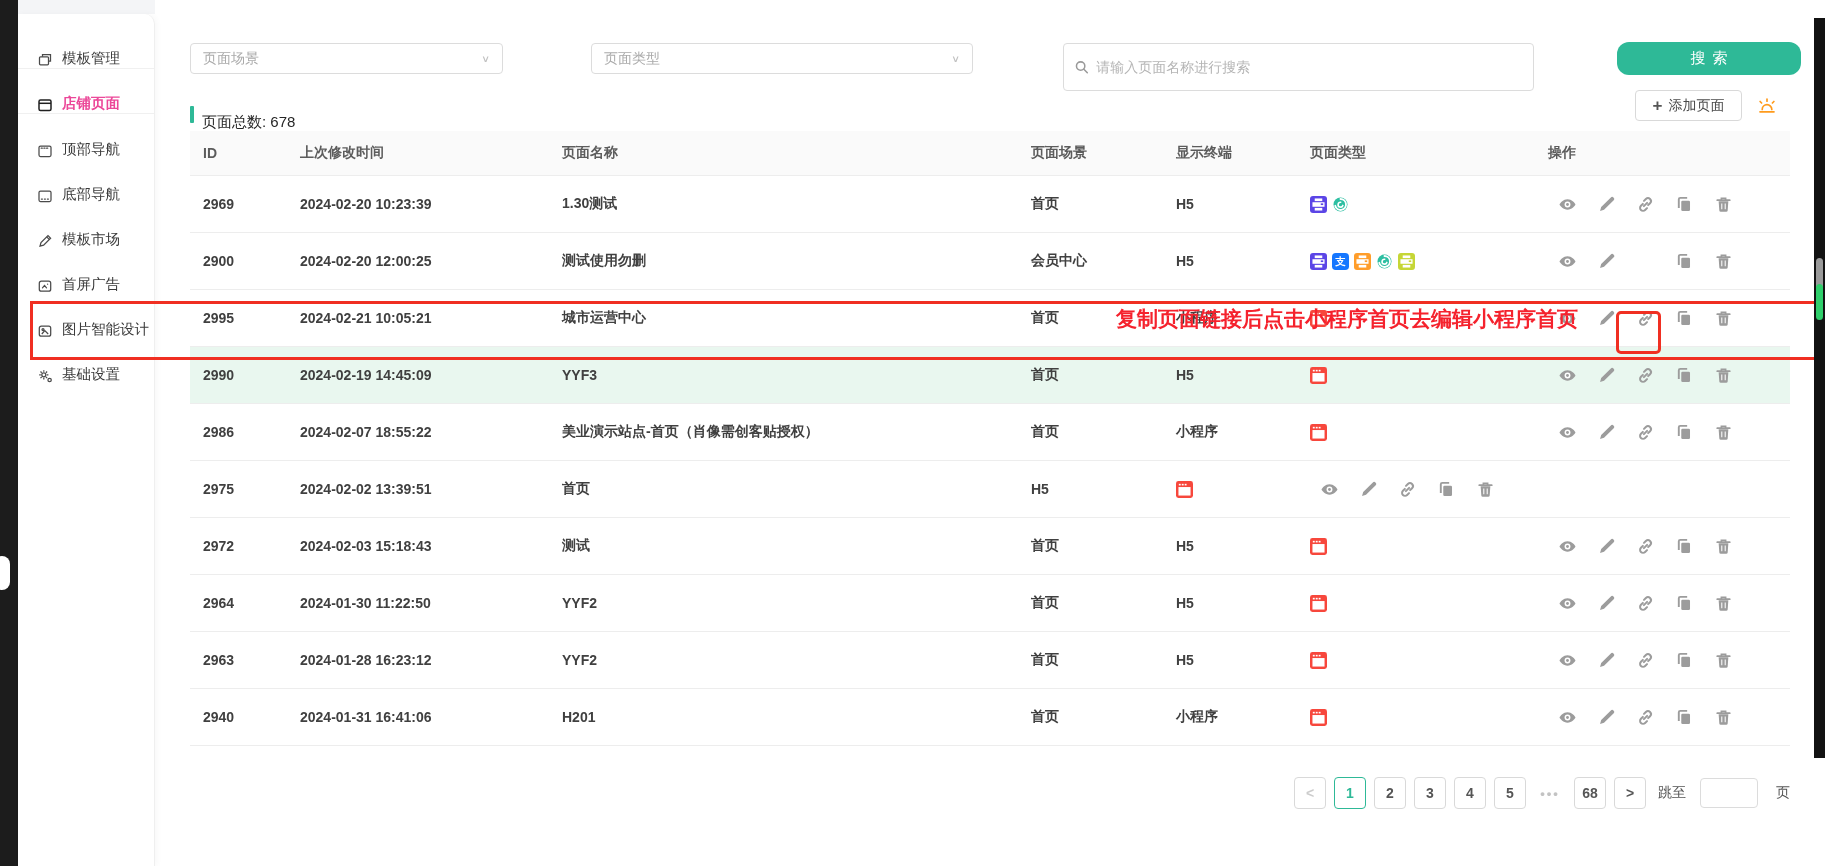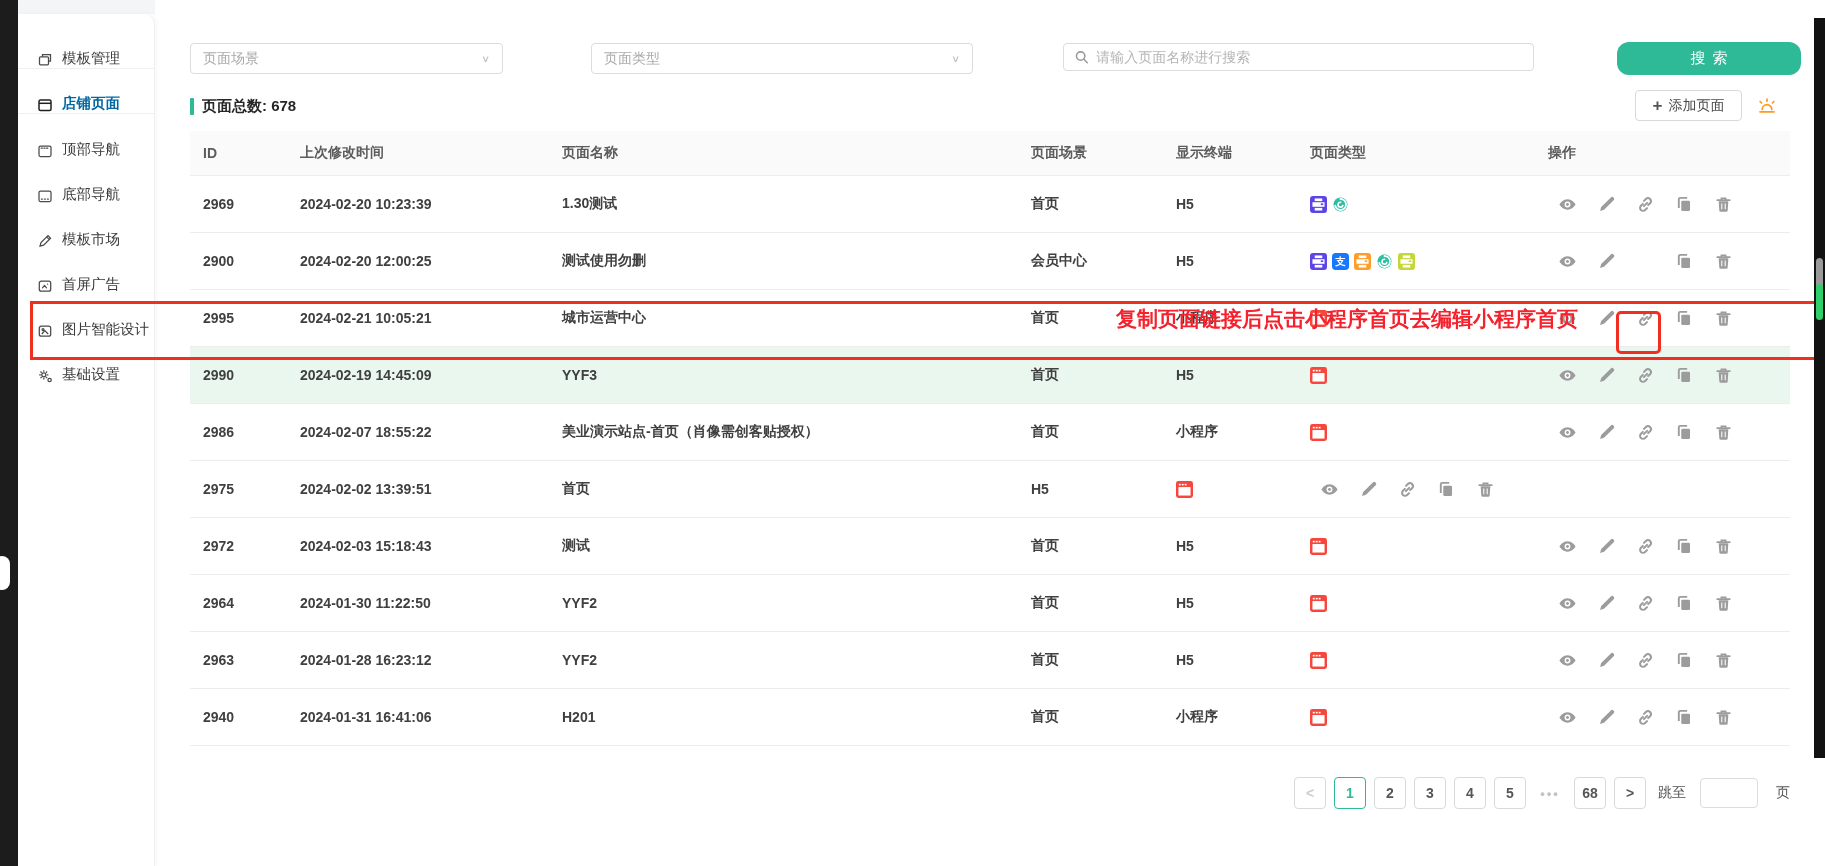--- a/index.html
+++ b/index.html
@@ -9,40 +9,40 @@
 
   
   .left-strip { position:absolute; left:0; top:0; width:18px; height:866px; background:#1c1c1c; }
   .left-handle { position:absolute; left:-6px; top:556px; width:16px; height:34px; background:#fff; border-radius:8px; }
 
   
   .sidebar-top-gap { position:absolute; left:18px; top:0; width:137px; height:14px; background:#f4f5f7; }
   .sidebar { position:absolute; left:18px; top:14px; width:137px; height:852px; background:#fff;
              border-top-right-radius:10px; border-right:1px solid #efefef; box-shadow:2px 0 6px rgba(0,0,0,.03); padding-top:10px; }
   .side-item { display:flex; align-items:flex-end; gap:9px; height:45px; padding-left:19px; font-size:14.5px; color:#3a3a3a; cursor:pointer; }
-  .side-item.active { font-weight:bold; color:#0369a1; }
+  .side-item.active { font-weight:bold; color:#ec4899; }
   .side-item.divider { border-bottom:1px solid #f0f0f0; }
   .side-item svg { width:16px; height:16px; stroke:#4a4a4a; fill:none; stroke-width:1.25; flex:0 0 16px; }
   .side-item.active svg { stroke:#1f1f1f; stroke-width:1.5; }
 
   
   .sel { position:absolute; height:31px; border:1px solid #dcdcdc; border-radius:4px; background:#fff;
          display:flex; align-items:center; padding:0 12px; font-size:14px; color:#aaa; cursor:pointer; }
   .sel .chev { margin-left:auto; color:#c0c0c0; font-size:12px; transform:scaleY(.8); }
-  .search-box { position:absolute; left:1063px; top:43px; width:471px; height:28px; border:1px solid #dcdcdc; border-radius:4px;
+  .search-box { position:absolute; left:1063px; top:43px; width:471px; height:48px; border:1px solid #dcdcdc; border-radius:4px;
                 display:flex; align-items:center; padding:0 10px; gap:7px; background:#fff; }
   .search-box input { border:none; outline:none; font-size:14px; color:#333; width:100%; font-family:inherit; }
   .search-box input::placeholder { color:#b5b5b5; }
   .btn-search { position:absolute; left:1617px; top:42px; width:184px; height:33px; background:#2eb997; color:#fff;
                 border:none; border-radius:12px; font-size:15px; letter-spacing:7px; padding-left:7px; cursor:pointer; font-family:inherit; }
 
   
   .summary { position:absolute; left:190px; top:97px; display:flex; align-items:center; gap:8px; }
   .summary .bar { width:4px; height:17px; background:#2eb997; border-radius:1px; }
-  .summary .txt { font-size:15px; font-weight:bold; color:#262626; }
+  .summary .txt { font-size:15px; font-weight:normal; color:#262626;margin-top:16px; }
   .btn-add { position:absolute; left:1635px; top:90px; width:107px; height:31px; background:#fff; border:1px solid #d9d9d9;
              border-radius:4px; font-size:14px; color:#4a4a4a; cursor:pointer; display:flex; align-items:center; justify-content:center; gap:6px; font-family:inherit; }
   .btn-add .plus { font-size:17px; font-weight:bold; color:#555; line-height:1; }
   .siren { position:absolute; left:1756px; top:95px; width:22px; height:22px; cursor:pointer; }
 
   
   .table { position:absolute; left:190px; top:131px; width:1600px; }
   .thead, .trow { display:grid; grid-template-columns:97px 262px 469px 145px 134px 238px 1fr; align-items:center; padding-left:13px; }
   .thead { height:45px; background:#fafafa; font-size:14px; font-weight:bold; color:#5c5c5c; border-bottom:1px solid #ededed; }
   .trow { height:57px; border-bottom:1px solid #ededed; font-size:14px; font-weight:bold; color:#404040; background:#fff; }

